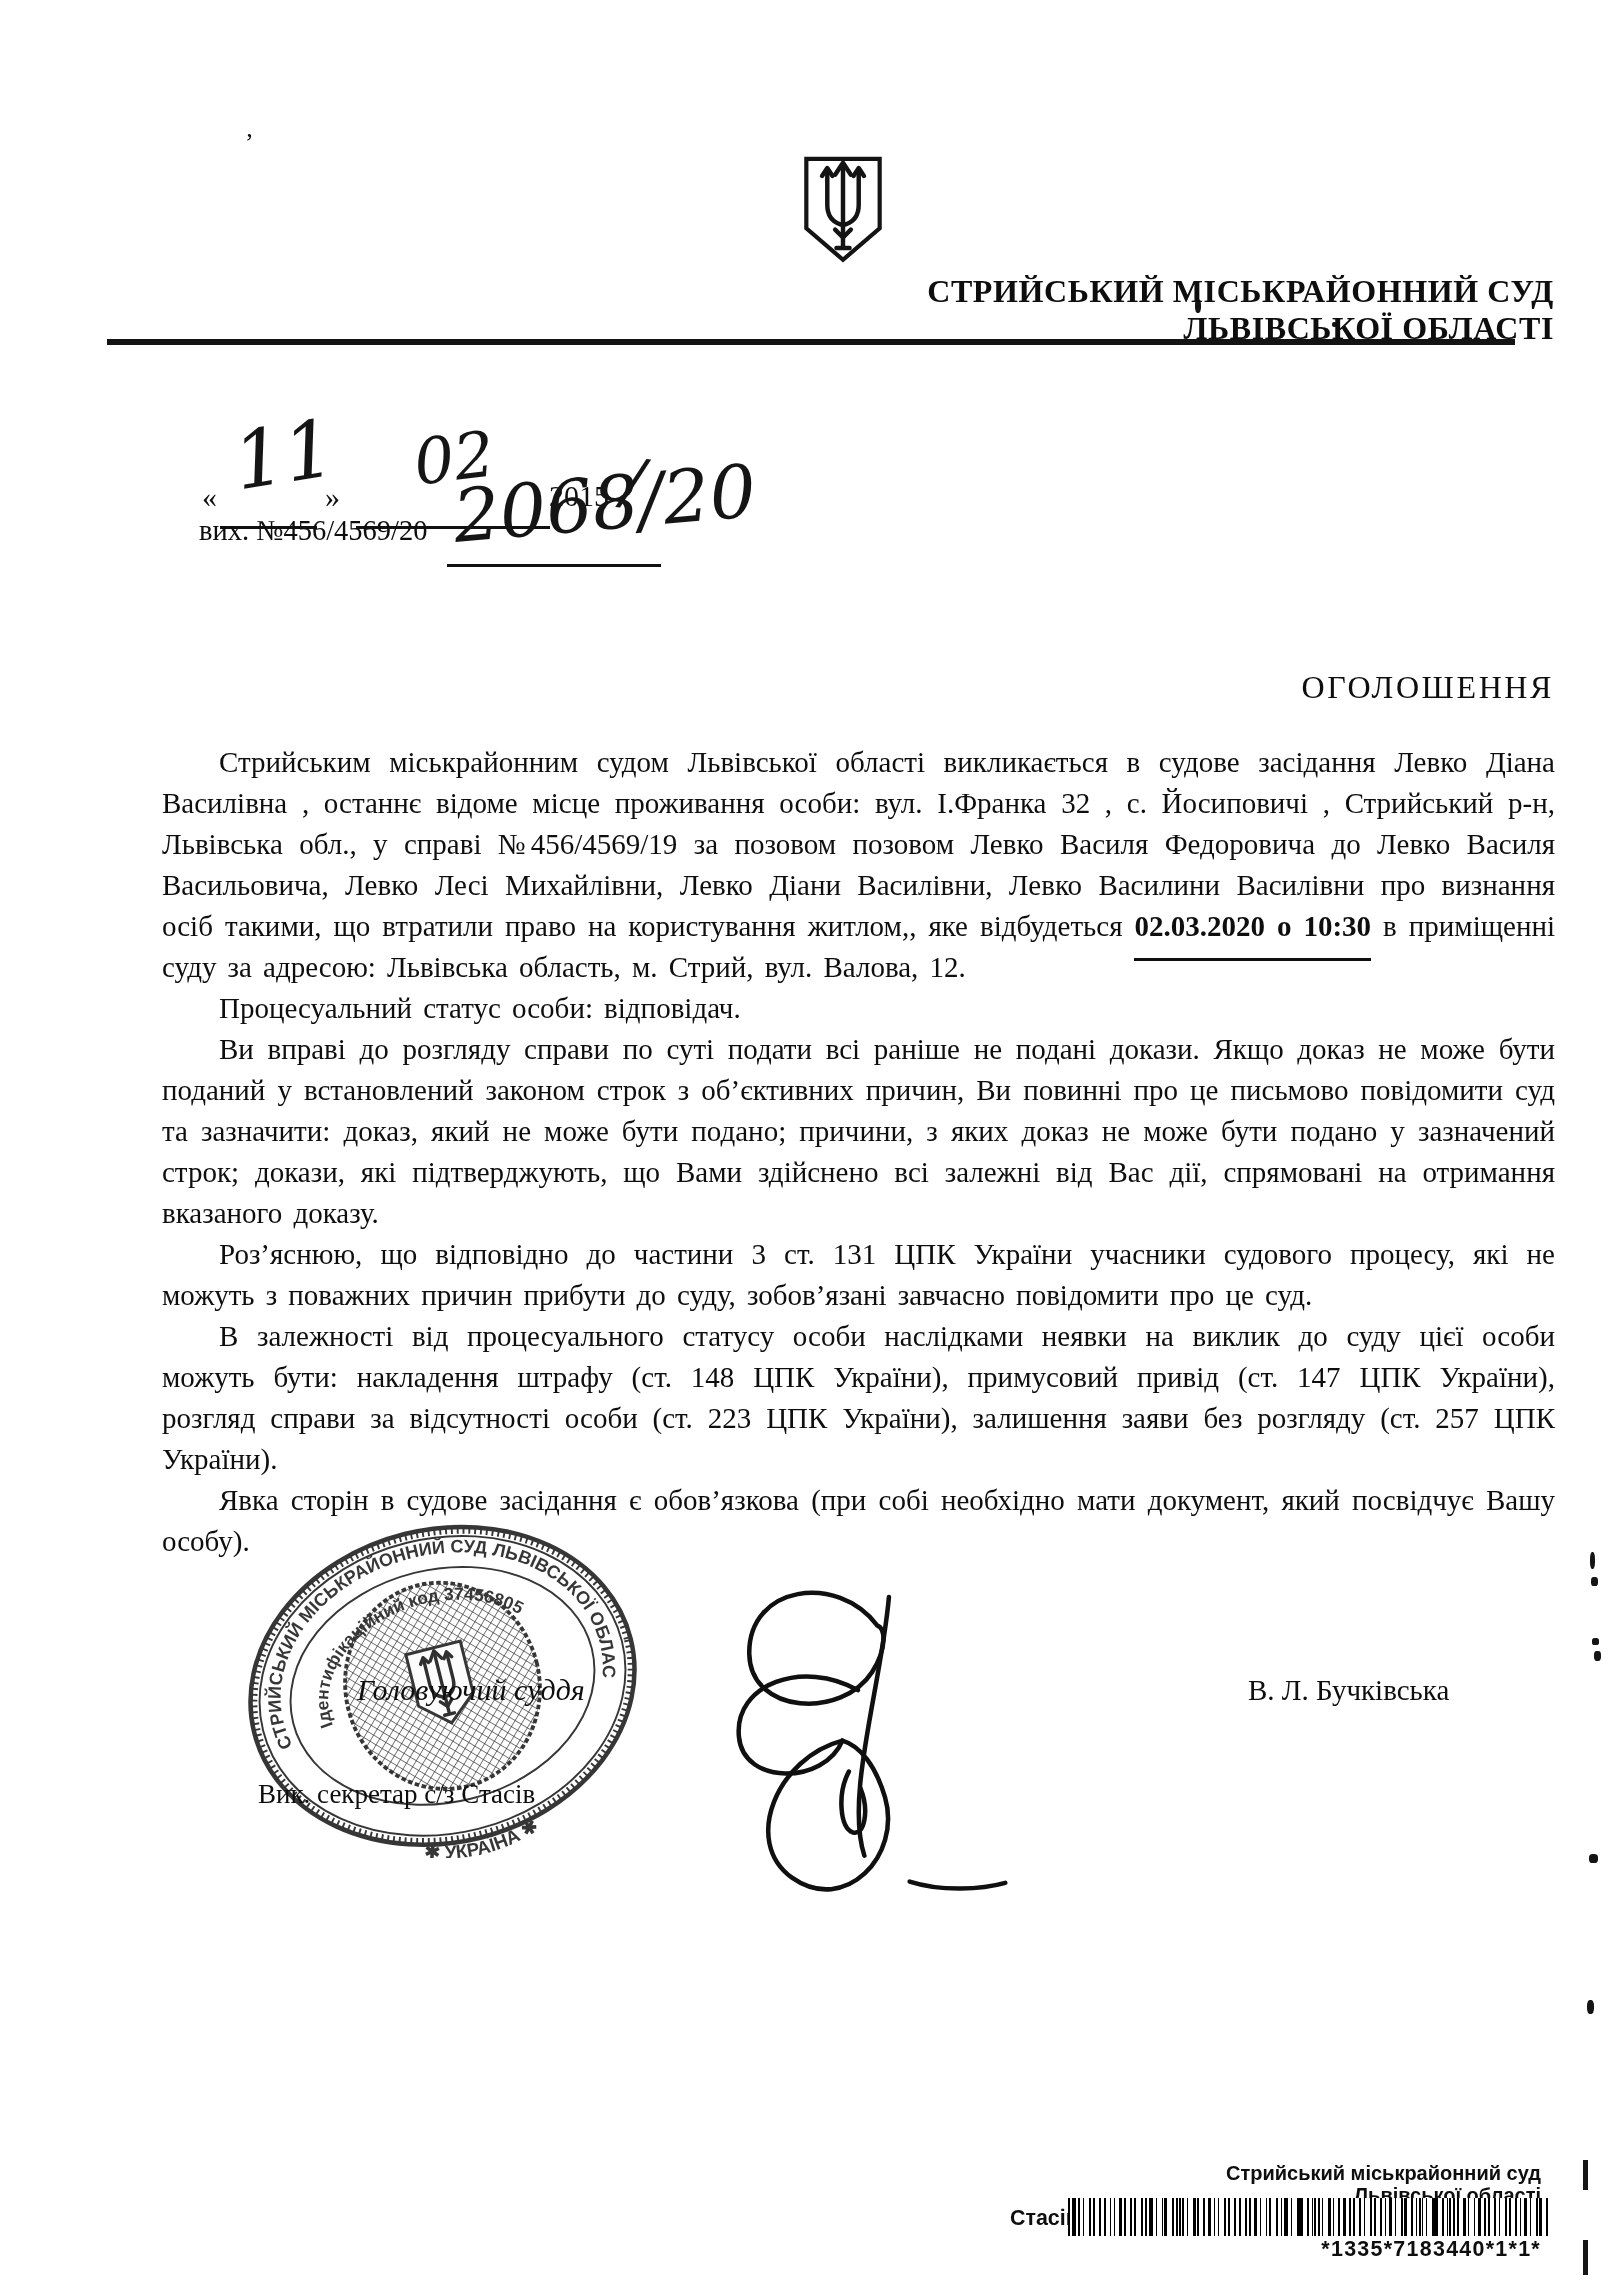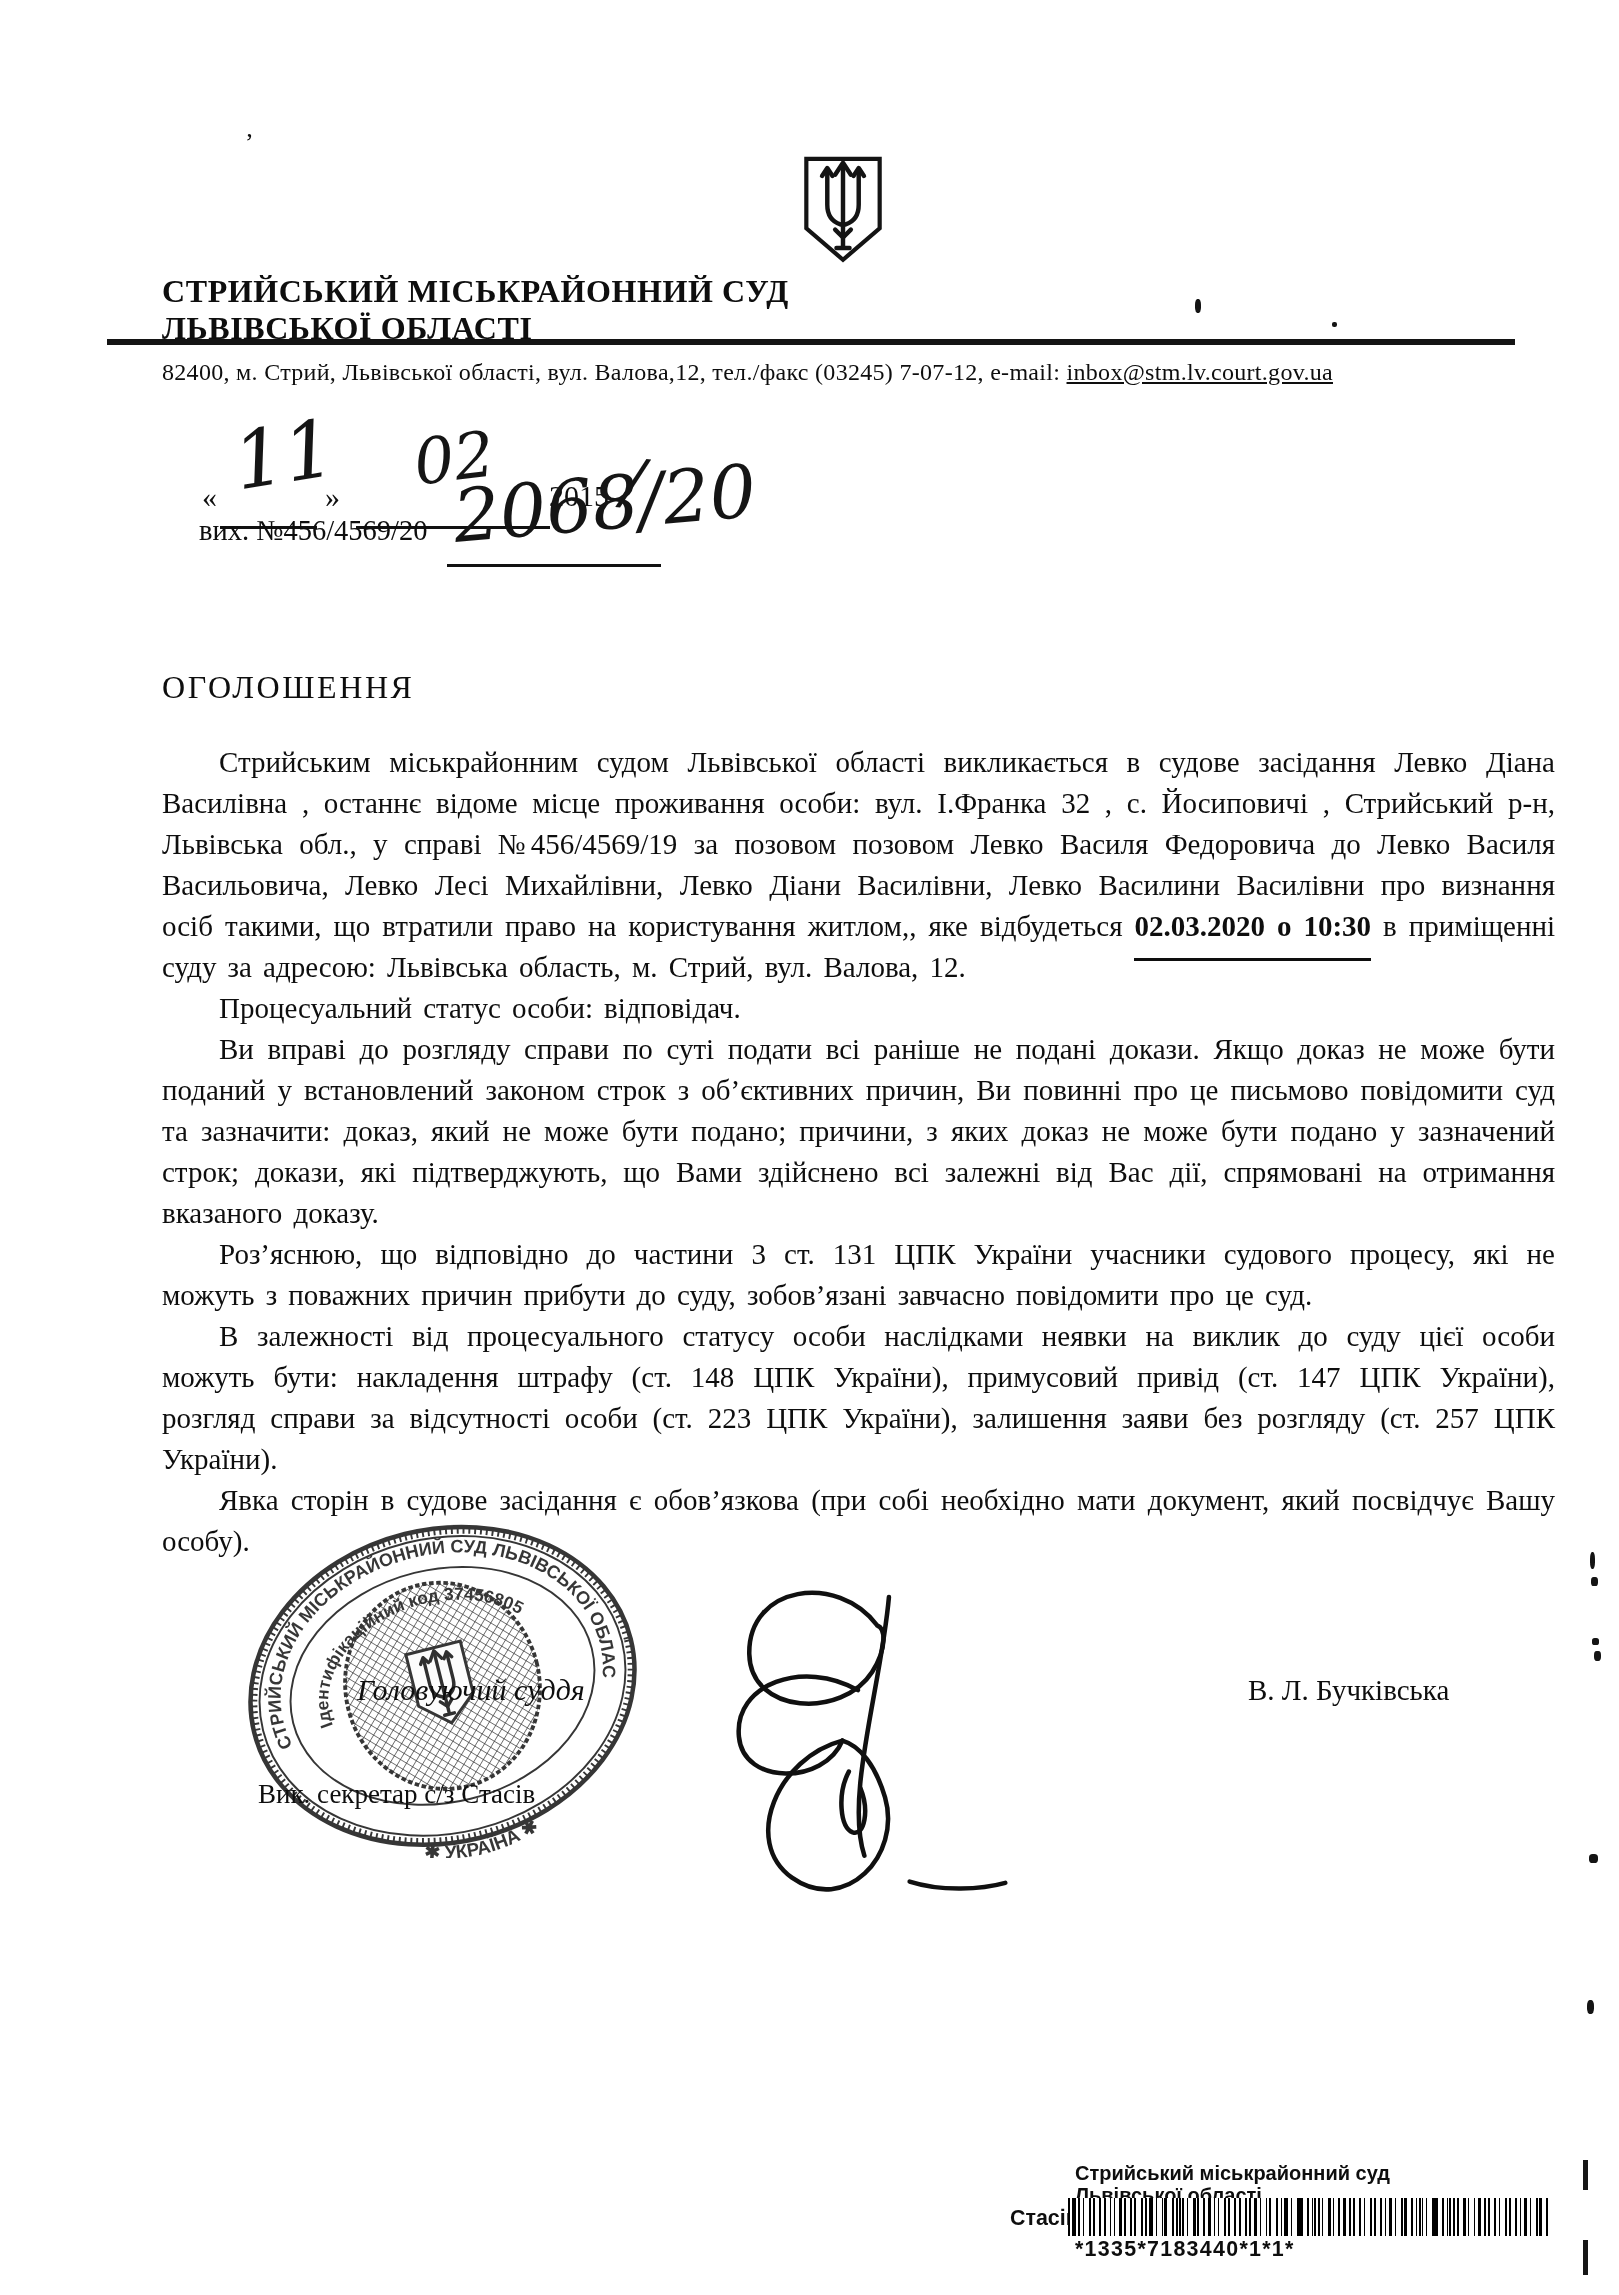--- a/index.html
+++ b/index.html
@@ -1,21 +1,21 @@
 <!DOCTYPE html>
 <html lang="uk" style="font-size:10.4px"><head>
 <meta charset="utf-8">
 <style>
   html,body{margin:0;padding:0;background:#9a9a9a;}
   .page{
     position:relative;width:1619px;height:2295px;background:#ffffff;
     font-family:"Liberation Serif",serif;color:#0e0e0e;overflow:hidden;
   }
   .abs{position:absolute;}
-  .center{text-align:left;}
+  .center{text-align:right;}
   
   .court-name{left:162px;width:1392px;font-weight:bold;font-size:32px;line-height:38px;letter-spacing:0.6px;}
   .rule{left:107px;top:339px;width:1408px;height:5.8px;background:#141414;}
   .address{left:162px;width:1392px;top:359px;font-size:24px;letter-spacing:0.3px;}
   .address .email{text-decoration:underline;}
   
   .q{font-size:30px;}
   .blank{border-bottom:3.2px solid #111;height:0;}
   .hand{font-family:"DejaVu Serif",serif;font-style:italic;color:#151515;}
   .year{font-size:30px;}
@@ -78,23 +78,20 @@
   <div class="abs vbar" style="left:1583px;top:2160px;width:4.5px;height:30px;"></div>
   <div class="abs vbar" style="left:1583px;top:2240px;width:4.5px;height:35px;"></div>
 
   <svg class="abs" style="left:801px;top:155px;" width="84" height="110" viewBox="0 0 64 84">
     <path d="M4 3 H60 V56 L32 80 L4 56 Z" fill="none" stroke="#141414" stroke-width="3.2"></path>
     <use href="#tryzub"></use>
   </svg>
   <div class="abs center court-name" style="top:272px;">СТРИЙСЬКИЙ МІСЬКРАЙОННИЙ СУД</div>
   <div class="abs center court-name" style="top:309px;">ЛЬВІВСЬКОЇ ОБЛАСТІ</div>
   <div class="abs rule"></div>
-  <div class="abs center address">
-    <span>82400, м. Стрий, Львівської області, вул. Валова,12, тел./факс (03245) 7-07-12, e-mail: </span><span class="email">inbox@stm.lv.court.gov.ua</span>
-  </div>
 
   <span class="abs q" style="left:202px;top:480px;">«</span>
   <div class="abs blank" style="left:220px;top:526px;width:97px;"></div>
   <span class="abs hand" style="left:234px;top:409px;font-size:79px;transform:rotate(-9deg);">11</span>
   <span class="abs q" style="left:325px;top:480px;">»</span>
   <div class="abs blank" style="left:356px;top:526px;width:194px;"></div>
   <span class="abs hand" style="left:414px;top:422px;font-size:63px;transform:rotate(-7deg);">02</span>
   <span class="abs year" style="left:549px;top:479px;">2015</span>
   <span class="abs hand" style="left:623px;top:445px;font-size:62px;transform:rotate(6deg);">/</span>
   <span class="abs ref-label" style="left:199px;top:515px;">вих. №456/4569/20</span>

